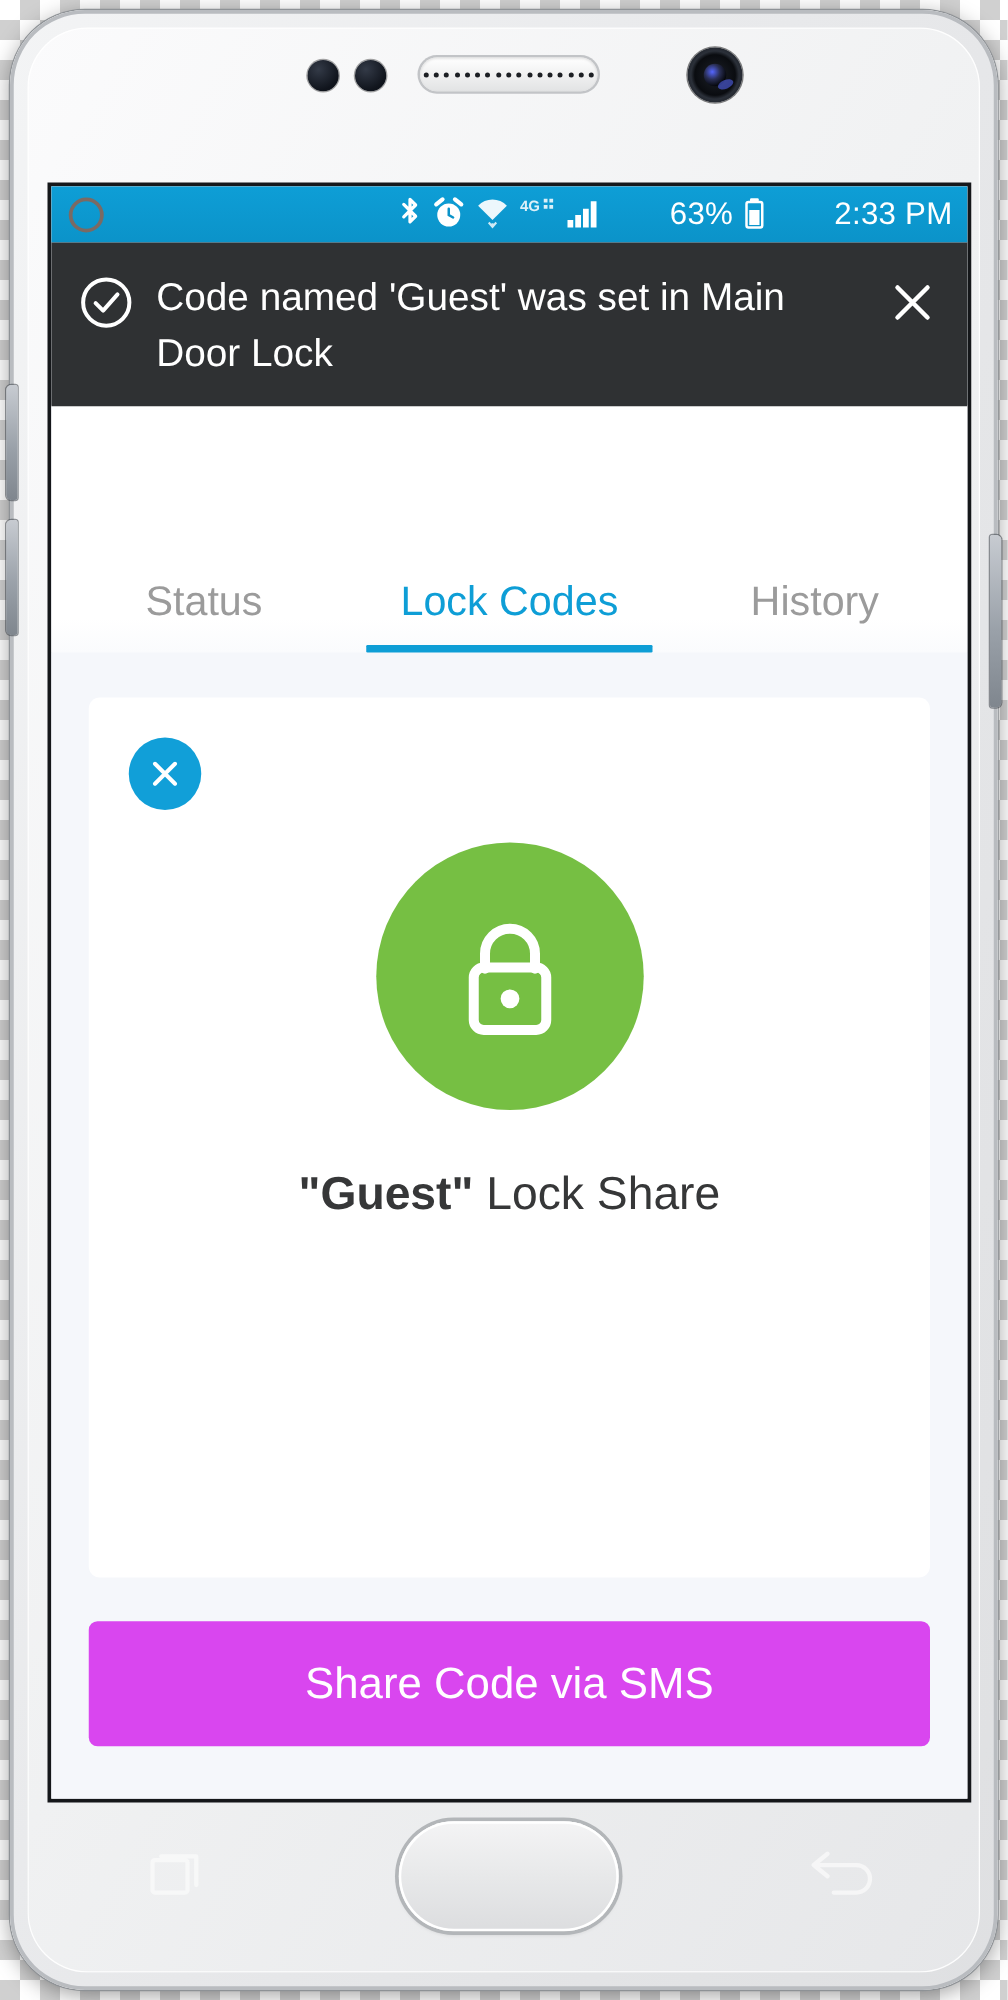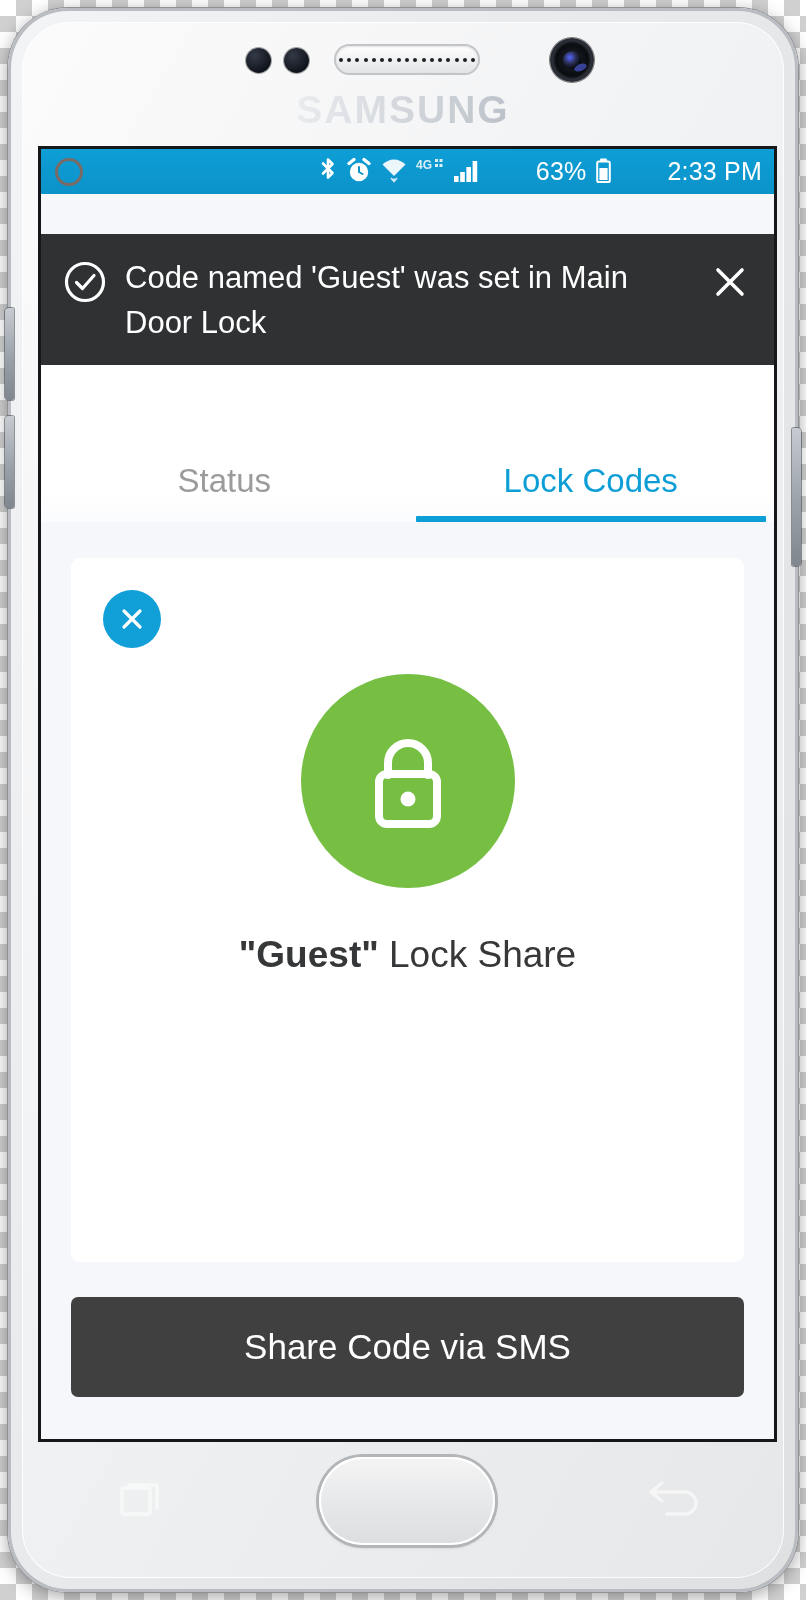--- a/index.html
+++ b/index.html
@@ -191,21 +191,20 @@
     position: absolute;
     left: 0; top: 45px;
     width: 100%;
     min-height: 130px;
     background: #2f3133;
     display: flex;
     align-items: flex-start;
     padding: 22px 18px 20px 22px;
     box-sizing: border-box;
     z-index: 40;
-    margin-top: 40px;
   }
   .toast-check {
     flex: 0 0 auto;
     margin-top: 4px;
     margin-right: 18px;
   }
   .toast-msg {
     flex: 1 1 auto;
     color: #ffffff;
     font-size: 31px;
@@ -317,21 +316,21 @@
     font-weight: normal;
     letter-spacing: 1px;
   }
 
   .share-btn {
     margin-top: 35px;
     width: 100%;
     height: 100px;
     border: none;
     border-radius: 7px;
-    background: #404040;
+    background: #d946ef;
     color: #ffffff;
     font-size: 35px;
     font-family: "Liberation Sans", sans-serif;
     font-weight: normal;
     cursor: pointer;
     display: block;
   }
 
   
   .navbar {
@@ -387,21 +386,20 @@
       <i></i>
       <i></i>
       <i></i>
       <i></i>
       <i></i>
       <i></i>
   </div>
 
   <div class="front-cam"></div>
 
-  <div class="samsung-logo">SAMSUNG</div>
 
   <div class="screen">
 
     <div class="statusbar">
       <div class="sb-left">
         <span class="circle-outline-icon"></span>
       </div>
       <div class="sb-right">
 
         <svg class="sb-ico" width="18" height="27" viewBox="0 0 18 27">
@@ -457,20 +455,21 @@
       <span class="toast-close">
         <svg width="40" height="40" viewBox="0 0 40 40">
           <path d="M8 8 L32 32 M32 8 L8 32" stroke="#ffffff" stroke-width="3.6" stroke-linecap="round"></path>
         </svg>
       </span>
     </div>
 
     <div class="tabbar">
       <div class="tab">Status</div>
       <div class="tab active">Lock Codes</div>
+      <div class="tab">History</div>
     </div>
 
     <div class="content">
 
       <div class="card">
 
         <div class="card-close">
           <svg width="30" height="30" viewBox="0 0 30 30">
             <path d="M7 7 L23 23 M23 7 L7 23" stroke="#ffffff" stroke-width="3.2" stroke-linecap="round"></path>
           </svg>

